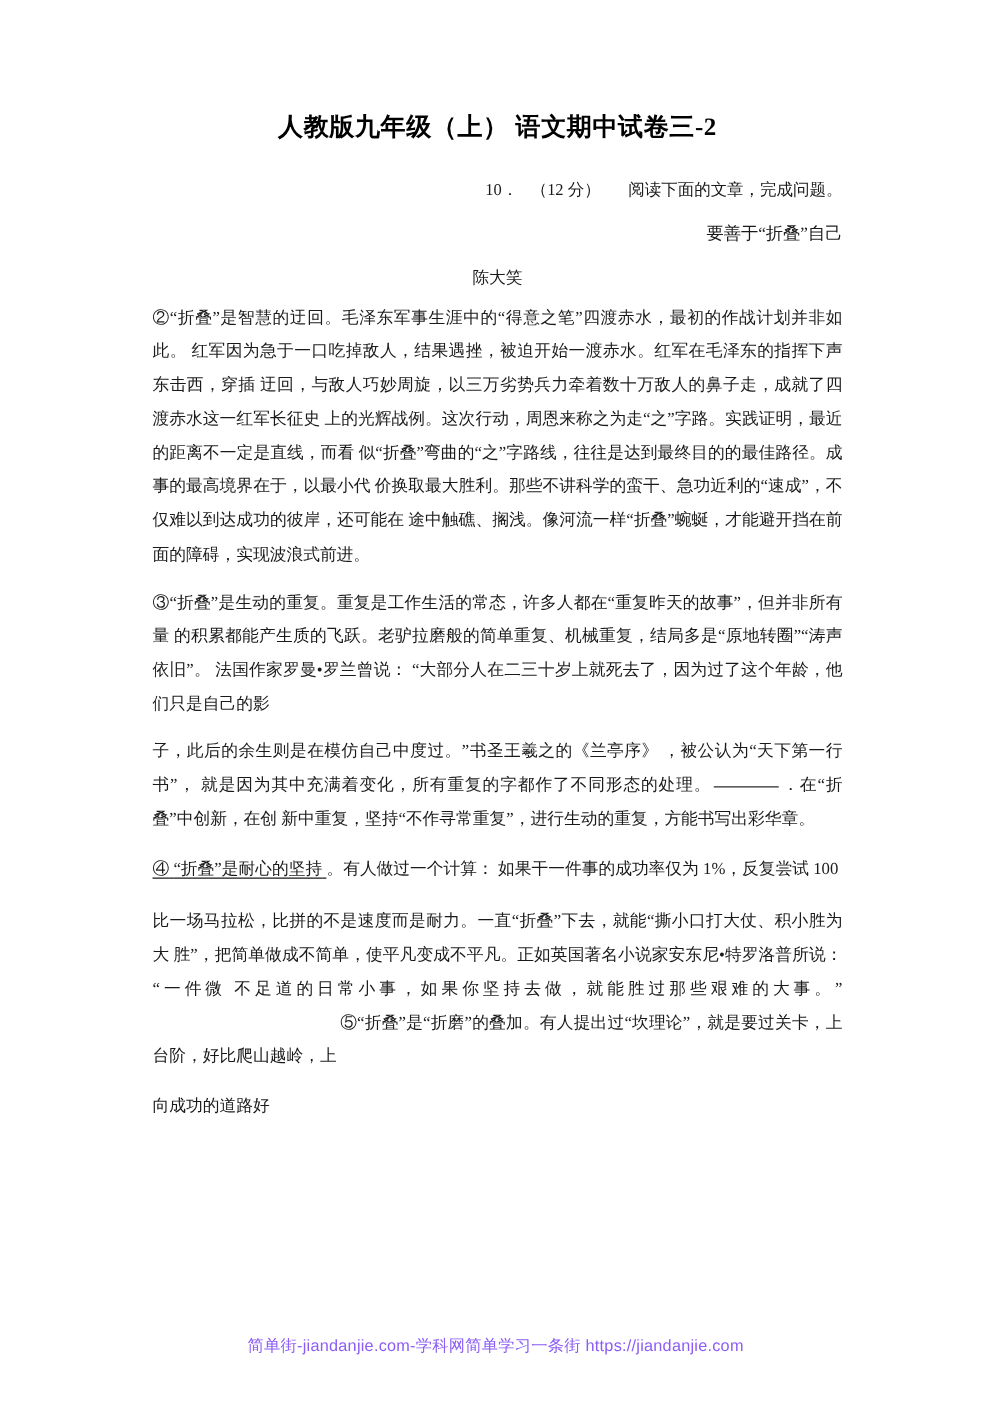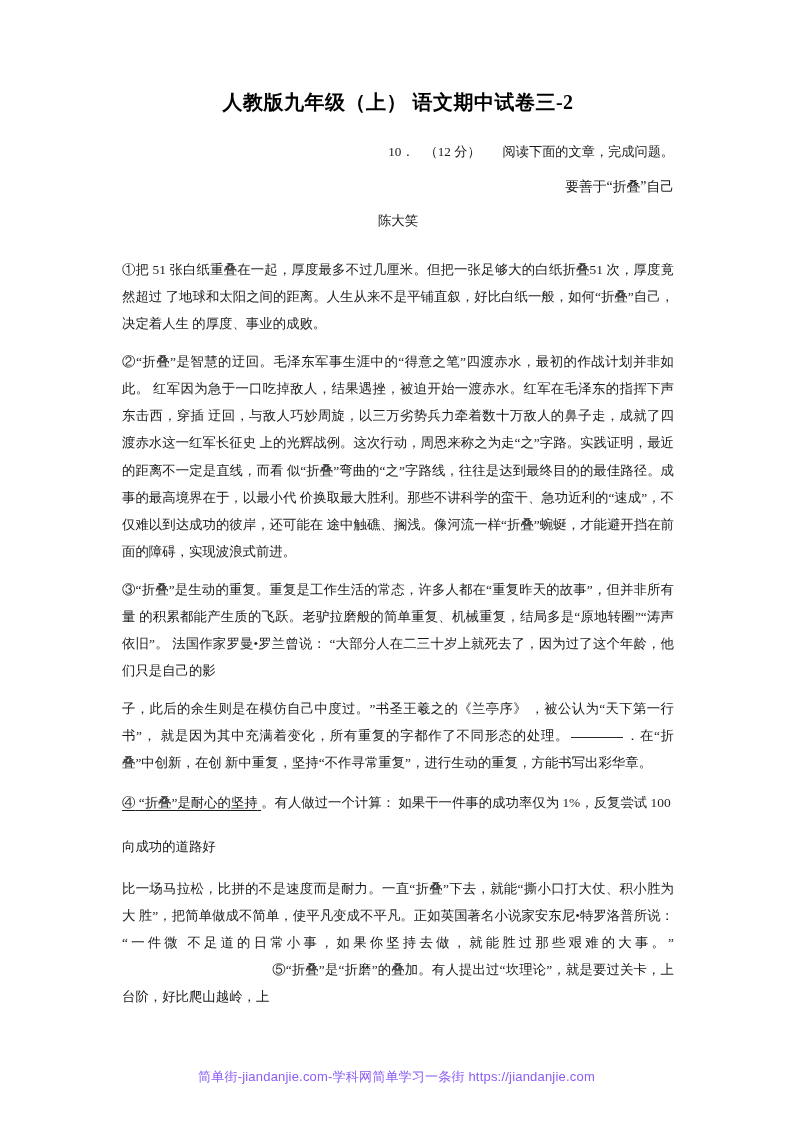--- a/index.html
+++ b/index.html
@@ -52,23 +52,22 @@
   .article-title {
     font-size: 13.8px;
     text-align: right;
     margin: 0 0 12px 0;
     line-height: 1.6;
   }
 
   .article-author {
     font-size: 13.4px;
     text-align: center;
-    margin: 0 0 24px 0;
+    margin: 0 0 8px 0;
     line-height: 1.6;
-    font-family: Liberation Mono, monospace;
   }
 
   .para {
     font-size: 13.4px;
     line-height: 2.02;
     margin: 0 0 11px 0;
     text-align: justify;
     text-justify: inter-character;
     word-break: break-all;
   }
@@ -114,32 +113,31 @@
   <div class="content">
 
     <h1 class="doc-title">人教版九年级（上） 语文期中试卷三-2</h1>
 
     <div class="q-line"><span>10．</span><span class="gap-s"></span><span>（12 分）</span><span class="gap-m"></span><span>阅读下面的文章，完成问题。</span></div>
 
     <div class="article-title">要善于“折叠”自己</div>
 
     <div class="article-author">陈大笑</div>
 
-    <p class="para"><span>①</span><span>把 51 张白纸重叠在一起，厚度最多不过几厘米。但把一张足够大的白纸折叠51 次，厚度竟然超过  了地球和太阳之间的距离。人生从来不是平铺直叙，好比白纸一般，如何“折叠”自己，决定着人生  的厚度、事业的成败。</span></p>
 
     <p class="para"><span>②</span><span>“折叠”是智慧的迂回。毛泽东军事生涯中的“得意之笔”四渡赤水，最初的作战计划并非如此。  红军因为急于一口吃掉敌人，结果遇挫，被迫开始一渡赤水。红军在毛泽东的指挥下声东击西，穿插  迂回，与敌人巧妙周旋，以三万劣势兵力牵着数十万敌人的鼻子走，成就了四渡赤水这一红军长征史  上的光辉战例。这次行动，周恩来称之为走“之”字路。实践证明，最近的距离不一定是直线，而看  似“折叠”弯曲的“之”字路线，往往是达到最终目的的最佳路径。成事的最高境界在于，以最小代  价换取最大胜利。那些不讲科学的蛮干、急功近利的“速成”，不仅难以到达成功的彼岸，还可能在 途中触礁、搁浅。像河流一样“折叠”蜿蜒，才能避开挡在前面的障碍，实现波浪式前进。</span></p>
 
     <p class="para"><span>③</span><span>“折叠”是生动的重复。重复是工作生活的常态，许多人都在“重复昨天的故事”，但并非所有量   的积累都能产生质的飞跃。老驴拉磨般的简单重复、机械重复，结局多是“原地转圈”“涛声依旧”。  法国作家罗曼•罗兰曾说：   “大部分人在二三十岁上就死去了，因为过了这个年龄，他们只是自己的影</span></p>
 
     <p class="para"><span>子，此后的余生则是在模仿自己中度过。”书圣王羲之的《兰亭序》  ，被公认为“天下第一行书”，  就是因为其中充满着变化，所有重复的字都作了不同形态的处理。</span><span class="blank-line"></span><span>．在“折叠”中创新，在创 新中重复，坚持“不作寻常重复”，进行生动的重复，方能书写出彩华章。</span></p>
 
     <p class="para loose"><span class="u"><span>④</span> <span>“折叠”是耐心的坚持</span> </span><span>。有人做过一个计算：  如果干一件事的成功率仅为 1%，反复尝试 100</span></p>
 
 
+    <p class="para"><span>比一场马拉松，比拼的不是速度而是耐力。一直“折叠”下去，就能“撕小口打大仗、积小胜为大  胜”，把简单做成不简单，使平凡变成不平凡。正如英国著名小说家安东尼•特罗洛普所说：  “一件微 不足道的日常小事，如果你坚持去做，就能胜过那些艰难的大事。”</span><span class="gap-xl"></span><span>⑤</span><span>“折叠”是“折磨”的叠加。有人提出过“坎理论”，就是要过关卡，上台阶，好比爬山越岭，上</span></p>
+
     <p class="para loose"><span>向成功的道路好</span></p>
-
-    <p class="para"><span>比一场马拉松，比拼的不是速度而是耐力。一直“折叠”下去，就能“撕小口打大仗、积小胜为大  胜”，把简单做成不简单，使平凡变成不平凡。正如英国著名小说家安东尼•特罗洛普所说：  “一件微 不足道的日常小事，如果你坚持去做，就能胜过那些艰难的大事。”</span><span class="gap-xl"></span><span>⑤</span><span>“折叠”是“折磨”的叠加。有人提出过“坎理论”，就是要过关卡，上台阶，好比爬山越岭，上</span></p>
 
   </div>
 
   <div class="footer">简单街-jiandanjie.com-学科网简单学习一条街 https://jiandanjie.com</div>
 
 </div>
 
 </body></html>

